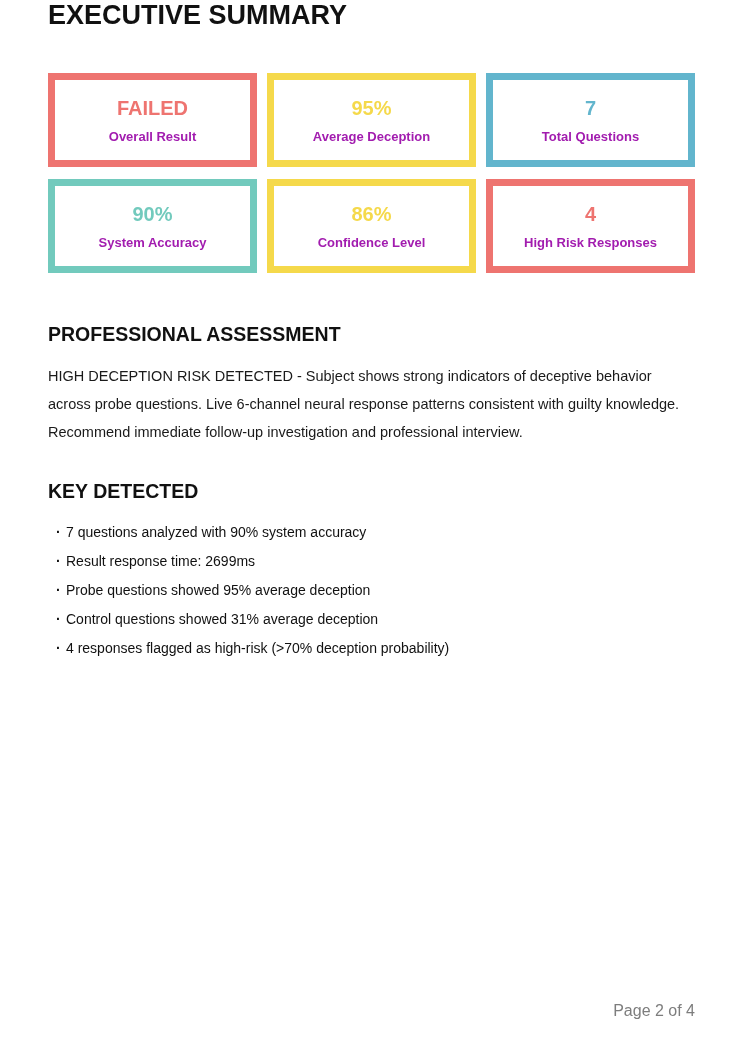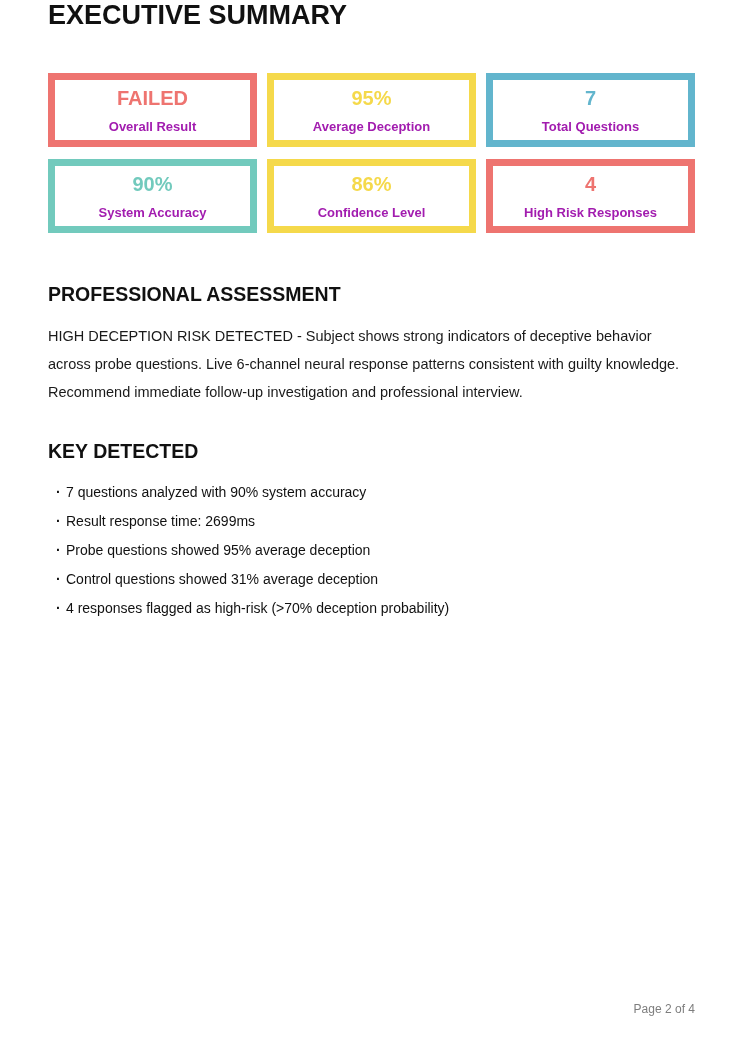--- a/index.html
+++ b/index.html
@@ -28,21 +28,21 @@
   }
   .metrics-grid {
     margin-top: 42px;
     display: grid;
     grid-template-columns: repeat(3, 1fr);
     column-gap: 10px;
     row-gap: 12px;
   }
   .metric-card {
     box-sizing: border-box;
-    height: 74px;
+    height: 94px;
     background: #ffffff;
     border: 7px solid #cccccc;
     display: flex;
     flex-direction: column;
     align-items: center;
     justify-content: center;
     text-align: center;
   }
   .metric-card[data-color="red"]    { border-color: #ee7470; }
   .metric-card[data-color="yellow"] { border-color: #f5d94b; }
@@ -98,21 +98,21 @@
   ul.findings-list li::before {
     content: "\00B7";
     position: absolute;
     left: -10px;
     font-weight: bold;
   }
   .page-footer {
     position: absolute;
     top: 1002px;
     right: 48px;
-    font-size: 12px;
+    font-size: 16px;
     color: #7d7d7d;
   }
 </style>
 </head>
 <body>
 
 <div class="page">
 
   <h1 class="doc-title">EXECUTIVE SUMMARY</h1>
 

